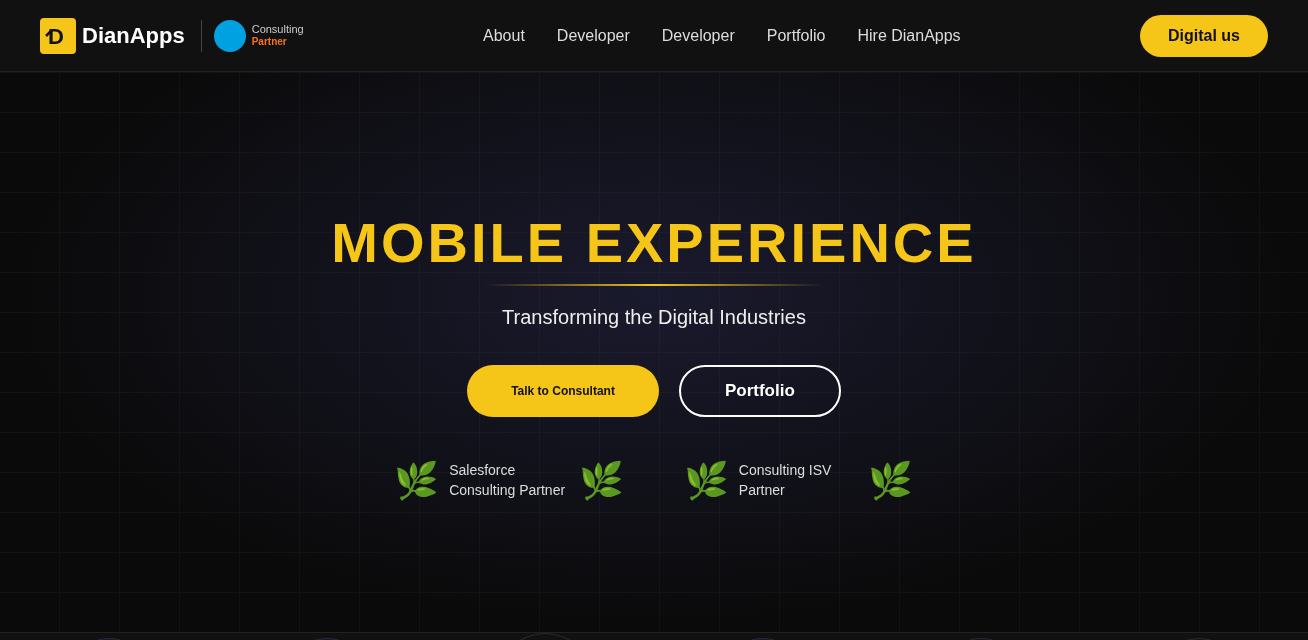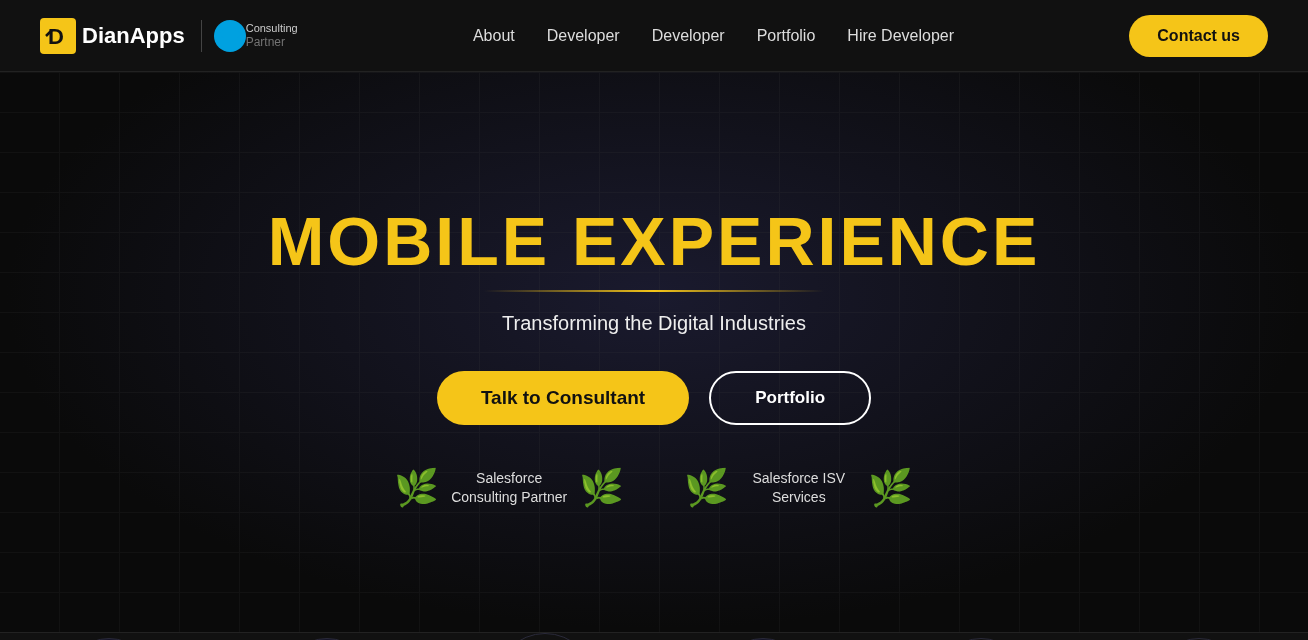--- a/index.html
+++ b/index.html
@@ -38,20 +38,21 @@
       height: 36px;
     }
     .dian-logo-text {
       font-size: 22px;
       font-weight: 700;
       color: #ffffff;
     }
     .salesforce-badge {
       display: flex;
       align-items: center;
+      gap: 6px;
       border-left: 1px solid #444;
       padding-left: 12px;
       margin-left: 4px;
     }
     .sf-cloud {
       background: #00A1E0;
       border-radius: 50%;
       width: 32px;
       height: 32px;
       display: flex;
@@ -65,23 +66,23 @@
     .sf-text {
       display: flex;
       flex-direction: column;
       line-height: 1.2;
     }
     .sf-text span:first-child {
       font-size: 11px;
       color: #ccc;
     }
     .sf-text span:last-child {
-      font-size: 12px;
-      font-weight: 400;
-      color: #737373;
+      font-size: 10px;
+      font-weight: 700;
+      color: #f97316;
     }
     .nav-links {
       display: flex;
       align-items: center;
       gap: 32px;
       list-style: none;
     }
     .nav-links a {
       color: #ddd;
       text-decoration: none;
@@ -127,21 +128,21 @@
         repeating-linear-gradient(0deg, transparent, transparent 39px, #444 39px, #444 40px),
         repeating-linear-gradient(90deg, transparent, transparent 59px, #444 59px, #444 60px);
     }
     .hero-content {
       position: relative;
       z-index: 2;
       text-align: center;
       padding: 60px 40px 20px;
     }
     .hero-title {
-      font-size: 68px;
+      font-size: 56px;
       font-weight: 900;
       color: #F5C518;
       letter-spacing: 3px;
       text-transform: uppercase;
       line-height: 1.05;
       margin-bottom: 8px;
     }
     .hero-divider {
       width: 340px;
       height: 2px;
@@ -157,21 +158,21 @@
     .hero-buttons {
       display: flex;
       gap: 20px;
       justify-content: center;
       margin-bottom: 36px;
     }
     .btn-primary {
       background: #F5C518;
       color: #111;
       font-weight: 700;
-      font-size: 19px;
+      font-size: 12px;
       border: none;
       border-radius: 40px;
       padding: 16px 44px;
       cursor: pointer;
     }
     .btn-outline {
       background: transparent;
       color: #fff;
       font-weight: 700;
       font-size: 17px;
@@ -195,21 +196,21 @@
       gap: 10px;
     }
     .laurel {
       font-size: 36px;
       color: #C8A84B;
       line-height: 1;
     }
     .badge-text {
       font-size: 14px;
       color: #ddd;
-      text-align: center;
+      text-align: left;
       line-height: 1.4;
       max-width: 120px;
     }
 
     
     .logos-row {
       position: relative;
       background: #111;
       border-top: 1px solid #222;
       padding: 0;
@@ -272,24 +273,24 @@
         <span>Partner</span>
       </div>
     </div>
   </div>
 
   <ul class="nav-links">
     <li><a href="#">About</a></li>
     <li><a href="#">Developer</a></li>
     <li><a href="#">Developer</a></li>
     <li><a href="#">Portfolio</a></li>
-    <li><a href="#">Hire Developer</a></li>
+    <li><a href="#">Hire DianApps</a></li>
   </ul>
 
-  <button class="contact-btn">Contact us</button>
+  <button class="contact-btn">Digital us</button>
 </nav>
 
 <section class="hero">
   <div class="hero-bg"></div>
   <div class="hero-map"></div>
 
   <div class="hero-content">
     <h1 class="hero-title">MOBILE EXPERIENCE</h1>
     <div class="hero-divider"></div>
     <p class="hero-subtitle">Transforming the Digital Industries</p>
@@ -300,21 +301,21 @@
     </div>
 
     <div class="hero-badges">
       <div class="badge-item">
         <span class="laurel">🌿</span>
         <span class="badge-text">Salesforce Consulting Partner</span>
         <span class="laurel">🌿</span>
       </div>
       <div class="badge-item">
         <span class="laurel">🌿</span>
-        <span class="badge-text">Salesforce ISV Services</span>
+        <span class="badge-text">Consulting ISV Partner</span>
         <span class="laurel">🌿</span>
       </div>
     </div>
   </div>
 </section>
 
 <div class="logos-row">
   <div class="logos-track">
 
     <div class="logo-item">

